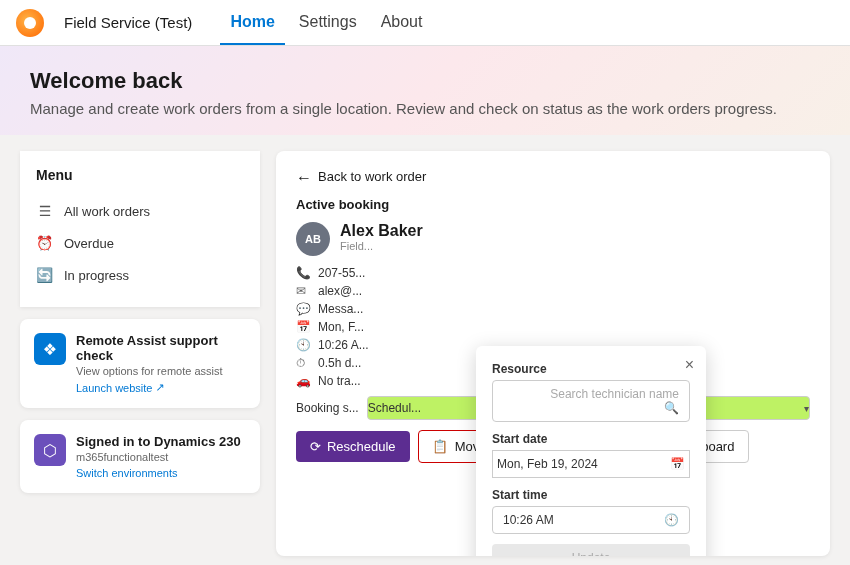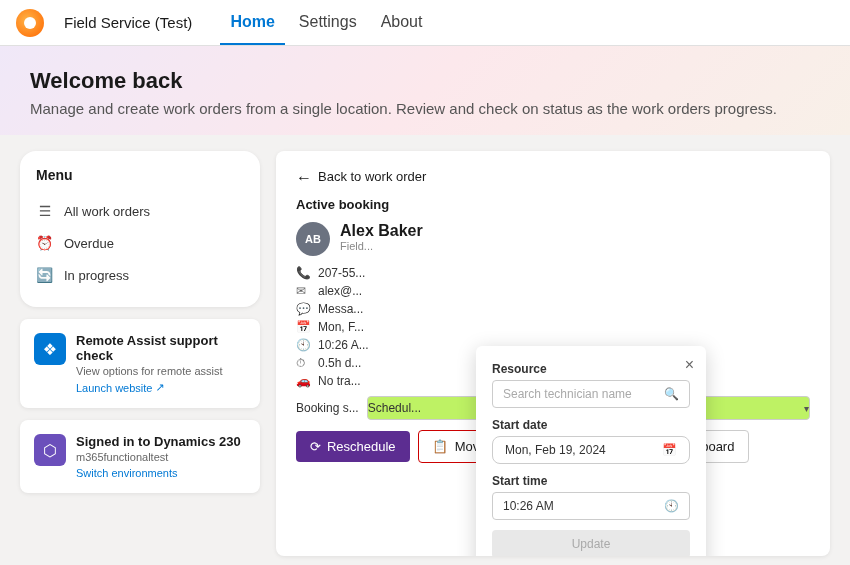--- a/index.html
+++ b/index.html
@@ -23,21 +23,21 @@
       padding: 22px 30px 18px 30px;
     }
     .hero-title { font-size: 22px; font-weight: 700; color: #1a1a1a; margin-bottom: 6px; }
     .hero-sub { font-size: 15px; color: #555; }
 
     
     .main { display: flex; gap: 16px; padding: 16px 20px; height: calc(565px - 46px - 82px); }
 
     
     .sidebar { width: 240px; display: flex; flex-direction: column; gap: 12px; }
-    .menu-card { background: #fff; border-radius: 16px; padding: 16px; box-shadow: 0 1px 4px rgba(0,0,0,0.08); }
+    .menu-card { background: #fff; border-radius: 0; padding: 16px; box-shadow: 0 1px 4px rgba(0,0,0,0.08); }
     .menu-title { font-size: 14px; font-weight: 700; margin-bottom: 12px; color: #1a1a1a; }
     .menu-item { display: flex; align-items: center; gap: 10px; padding: 7px 0; cursor: pointer; color: #333; font-size: 13px; }
     .menu-icon { width: 18px; height: 18px; display: flex; align-items: center; justify-content: center; color: #555; font-size: 14px; }
     .tool-card { background: #fff; border-radius: 8px; padding: 14px; box-shadow: 0 1px 4px rgba(0,0,0,0.08); display: flex; align-items: flex-start; gap: 10px; }
     .tool-icon { width: 32px; height: 32px; background: #0078d4; border-radius: 6px; display: flex; align-items: center; justify-content: center; color: #fff; font-size: 16px; flex-shrink: 0; }
     .tool-icon.purple { background: #6b4fbb; }
     .tool-info { flex: 1; }
     .tool-name { font-size: 13px; font-weight: 600; color: #1a1a1a; }
     .tool-desc { font-size: 11px; color: #666; margin: 2px 0 4px; }
     .tool-link { font-size: 11px; color: #0078d4; cursor: pointer; display: flex; align-items: center; gap: 3px; }
@@ -63,24 +63,24 @@
 
     
     .bottom-actions { display: flex; align-items: center; gap: 8px; margin-top: 10px; }
     .btn { display: flex; align-items: center; gap: 6px; padding: 8px 14px; border-radius: 4px; font-size: 13px; cursor: pointer; border: none; font-family: inherit; }
     .btn-primary { background: #5c2d91; color: #fff; }
     .btn-outlined { background: #fff; color: #1a1a1a; border: 1.5px solid #cc0000; }
     .btn-ghost { background: #fff; color: #1a1a1a; border: 1px solid #ccc; }
     .modal { position: absolute; top: 195px; left: 200px; width: 230px; background: #fff; border-radius: 6px; box-shadow: 0 4px 20px rgba(0,0,0,0.18); padding: 16px; z-index: 20; }
     .modal-close { position: absolute; top: 10px; right: 12px; cursor: pointer; color: #666; font-size: 16px; background: none; border: none; }
     .modal-label { font-size: 12px; color: #333; margin-bottom: 4px; font-weight: 600; }
-    .modal-input { width: 100%; border: 1px solid #ccc; border-radius: 4px; padding: 6px 10px; font-size: 12px; display: flex; align-items: flex-end; justify-content: space-between; margin-bottom: 10px; color: #aaa; }
+    .modal-input { width: 100%; border: 1px solid #ccc; border-radius: 4px; padding: 6px 10px; font-size: 12px; display: flex; align-items: flex-end; justify-content: space-between; margin-bottom: 10px; color: #aaa; flex-direction: column; }
     .modal-input-icon { color: #666; font-size: 12px; }
     .modal-row { margin-bottom: 10px; }
-    .modal-date-input { width: 100%; border: 1px solid #ccc; border-radius: 8px; padding: 6px 12px; font-size: 12px; display: flex; align-items: center; justify-content: space-between; color: #333; }
+    .modal-date-input { width: 100%; border: 1px solid #ccc; border-radius: 0; padding: 6px 4px; font-size: 12px; display: flex; align-items: center; justify-content: space-between; color: #333; }
     .modal-time-input { width: 100%; border: 1px solid #ccc; border-radius: 4px; padding: 6px 10px; font-size: 12px; display: flex; align-items: center; justify-content: space-between; color: #333; }
     .modal-update-btn { width: 100%; background: #e8e8e8; color: #aaa; border: none; border-radius: 4px; padding: 7px 0; font-size: 12px; cursor: not-allowed; text-align: center; }
   </style>
 </head>
 <body>
 
 <div class="topnav">
   <div class="topnav-logo">
     <div class="topnav-logo-inner"></div>
   </div>

